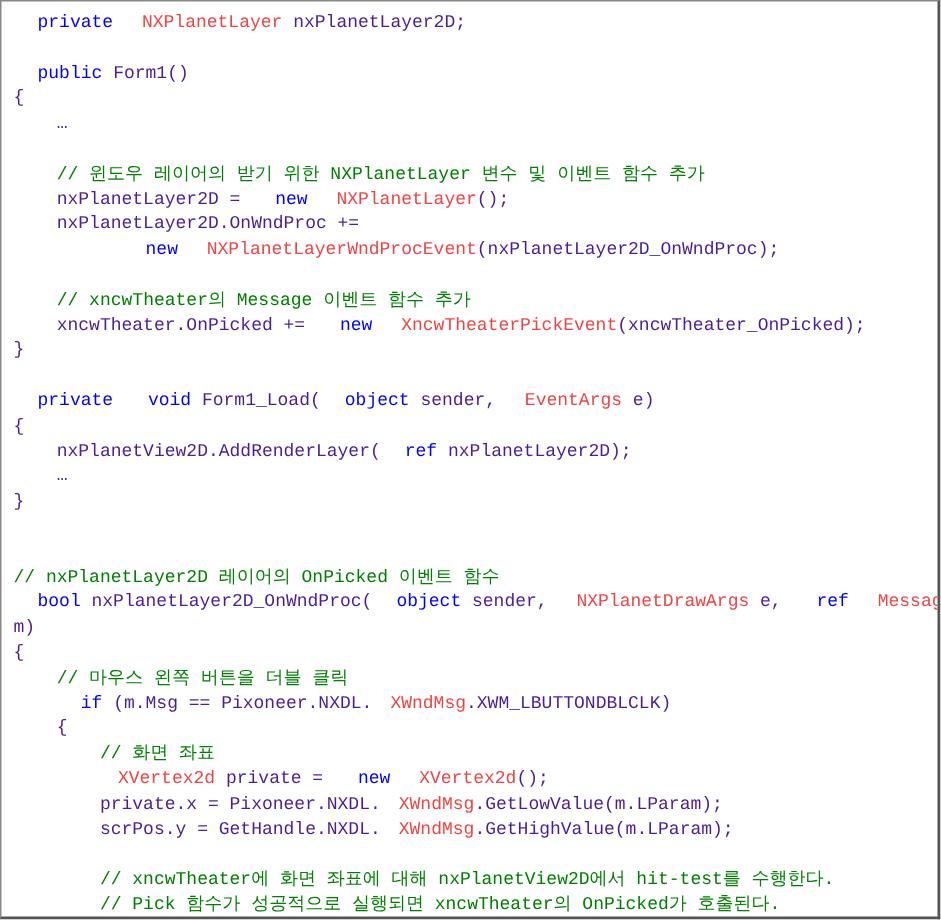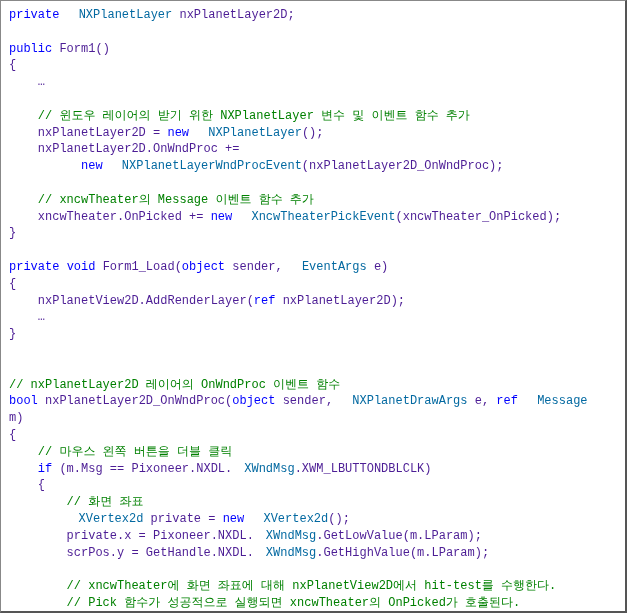--- a/index.html
+++ b/index.html
@@ -15,22 +15,22 @@
     height: 613px;
     box-sizing: border-box;
     border: 1px solid #888;
     border-right: 2px solid #555;
     border-bottom: 2px solid #555;
     background: #fff;
     padding: 6px 8px;
     white-space: pre;
     overflow: hidden;
   }
-  .kw { color: #0000ff; }
-  .type { color: #0369a1; padding-left: 12px; }
+  .kw { color: #0000ff; margin-left: 16px; }
+  .type { color: #ef4444; padding-left: 12px; }
   .cm { color: #008000; }
   .plain { color: #4c1d95; }
 </style>
 </head>
 <body>
 
 <div class="code-box"><pre id="code-pre" style="margin:0;font-family:inherit;font-size:inherit;line-height:inherit;"><span class="kw">private</span><span class="plain"> </span><span class="type">NXPlanetLayer</span><span class="plain"> nxPlanetLayer2D;</span>
 
 <span class="kw">public</span><span class="plain"> Form1()</span>
 <span class="plain">{</span>
@@ -45,21 +45,21 @@
 <span class="plain">    xncwTheater.OnPicked += </span><span class="kw">new</span><span class="plain"> </span><span class="type">XncwTheaterPickEvent</span><span class="plain">(xncwTheater_OnPicked);</span>
 <span class="plain">}</span>
 
 <span class="kw">private</span><span class="plain"> </span><span class="kw">void</span><span class="plain"> Form1_Load(</span><span class="kw">object</span><span class="plain"> sender, </span><span class="type">EventArgs</span><span class="plain"> e)</span>
 <span class="plain">{</span>
 <span class="plain">    nxPlanetView2D.AddRenderLayer(</span><span class="kw">ref</span><span class="plain"> nxPlanetLayer2D);</span>
 <span class="plain">    …</span>
 <span class="plain">}</span>
 
 
-<span class="cm">// nxPlanetLayer2D 레이어의 OnWndProc 이벤트 함수</span>
+<span class="cm">// nxPlanetLayer2D 레이어의 OnPicked 이벤트 함수</span>
 <span class="kw">bool</span><span class="plain"> nxPlanetLayer2D_OnWndProc(</span><span class="kw">object</span><span class="plain"> sender, </span><span class="type">NXPlanetDrawArgs</span><span class="plain"> e, </span><span class="kw">ref</span><span class="plain"> </span><span class="type">Message</span>
 <span class="plain">m)</span>
 <span class="plain">{</span>
 <span class="plain">    </span><span class="cm">// 마우스 왼쪽 버튼을 더블 클릭</span>
 <span class="plain">    </span><span class="kw">if</span><span class="plain"> (m.Msg == Pixoneer.NXDL.</span><span class="type">XWndMsg</span><span class="plain">.XWM_LBUTTONDBLCLK)</span>
 <span class="plain">    {</span>
 <span class="plain">        </span><span class="cm">// 화면 좌표</span>
 <span class="plain">        </span><span class="type">XVertex2d</span><span class="plain"> private = </span><span class="kw">new</span><span class="plain"> </span><span class="type">XVertex2d</span><span class="plain">();</span>
 <span class="plain">        private.x = Pixoneer.NXDL.</span><span class="type">XWndMsg</span><span class="plain">.GetLowValue(m.LParam);</span>
 <span class="plain">        scrPos.y = GetHandle.NXDL.</span><span class="type">XWndMsg</span><span class="plain">.GetHighValue(m.LParam);</span>

